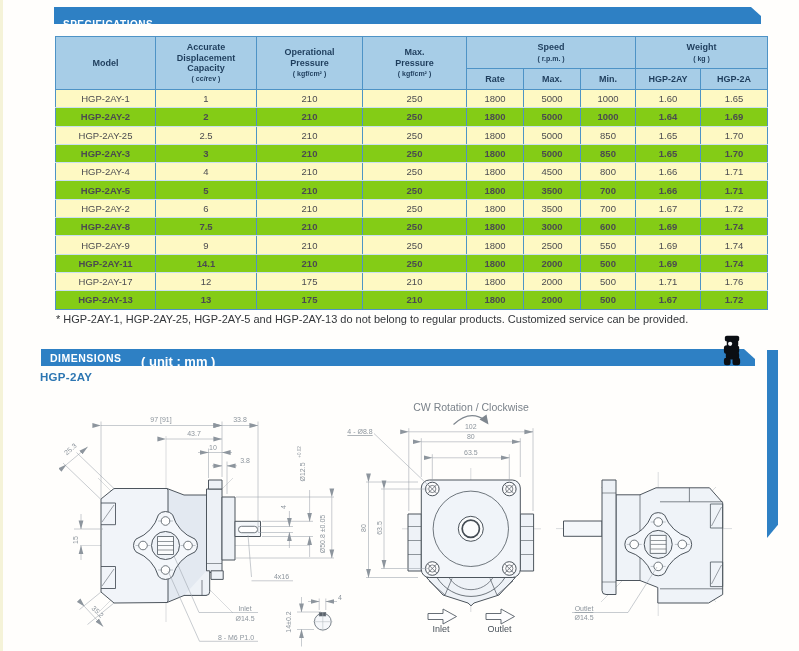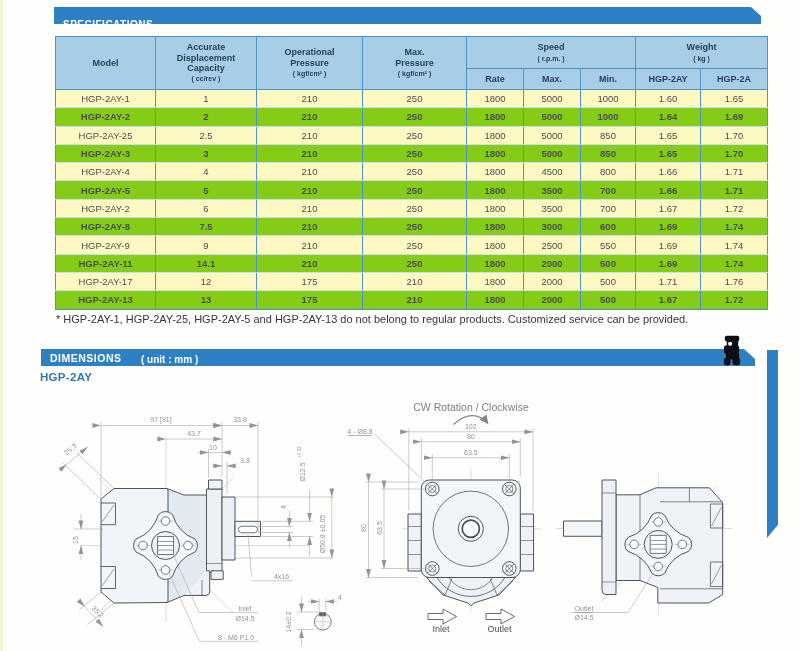--- a/index.html
+++ b/index.html
@@ -6,21 +6,21 @@
   body{width:799px;height:651px;position:relative;background:#fffefc;overflow:hidden;
        font-family:"Liberation Sans",sans-serif;}
   .leftstrip{position:absolute;left:0;top:0;width:3px;height:651px;background:#f5f3d8;}
   .bar{position:absolute;background:#2e80c4;color:#fff;}
   .bar1{left:54px;top:7px;width:707px;height:17px;
         clip-path:polygon(0 0,calc(100% - 10px) 0,100% 9px,100% 100%,0 100%);}
   .bar1 span{position:absolute;left:9px;top:12px;font-size:10px;font-weight:bold;letter-spacing:0.5px;text-align:center;}
   .bar2{left:41px;top:349px;width:714px;height:17px;
         clip-path:polygon(0 0,calc(100% - 11px) 0,100% 10px,100% 100%,0 100%);}
   .bar2 .t1{position:absolute;left:9px;top:3px;font-size:10.5px;font-weight:bold;letter-spacing:0.5px;}
-  .bar2 .t2{position:absolute;left:100px;top:5px;font-size:10px;font-weight:bold;}
+  .bar2 .t2{position:absolute;left:100px;top:5px;font-size:13px;font-weight:bold;}
   .vstripe{position:absolute;left:767px;top:350px;width:11px;height:188px;background:#2e80c4;
         clip-path:polygon(0 0,100% 0,100% 93%,0 100%);}
   .hgptitle{position:absolute;left:40px;top:371px;font-size:11.5px;font-weight:bold;color:#2d76b2;letter-spacing:0.3px;}
   table.spec{position:absolute;left:55px;top:36px;width:712px;border-collapse:collapse;table-layout:fixed;}
   table.spec td,table.spec th{border:1px solid #4e93c6;padding:0;text-align:center;vertical-align:middle;overflow:hidden;}
   table.spec th{background:#a7cde7;color:#1e3d5c;font-size:9px;font-weight:bold;line-height:1.15;}
   table.spec th .sub{font-size:7px;font-weight:bold;}
   table.spec td{font-size:9.5px;color:#4b4b50;border-top:1px solid #c9dff0;border-bottom:1px solid #c9dff0;height:17.3px;}
   table.spec tr:last-child td{border-bottom:1px solid #4e93c6;margin-top:48px;}
   table.spec tr.alt td{background:#84cc16;font-weight:bold;}

